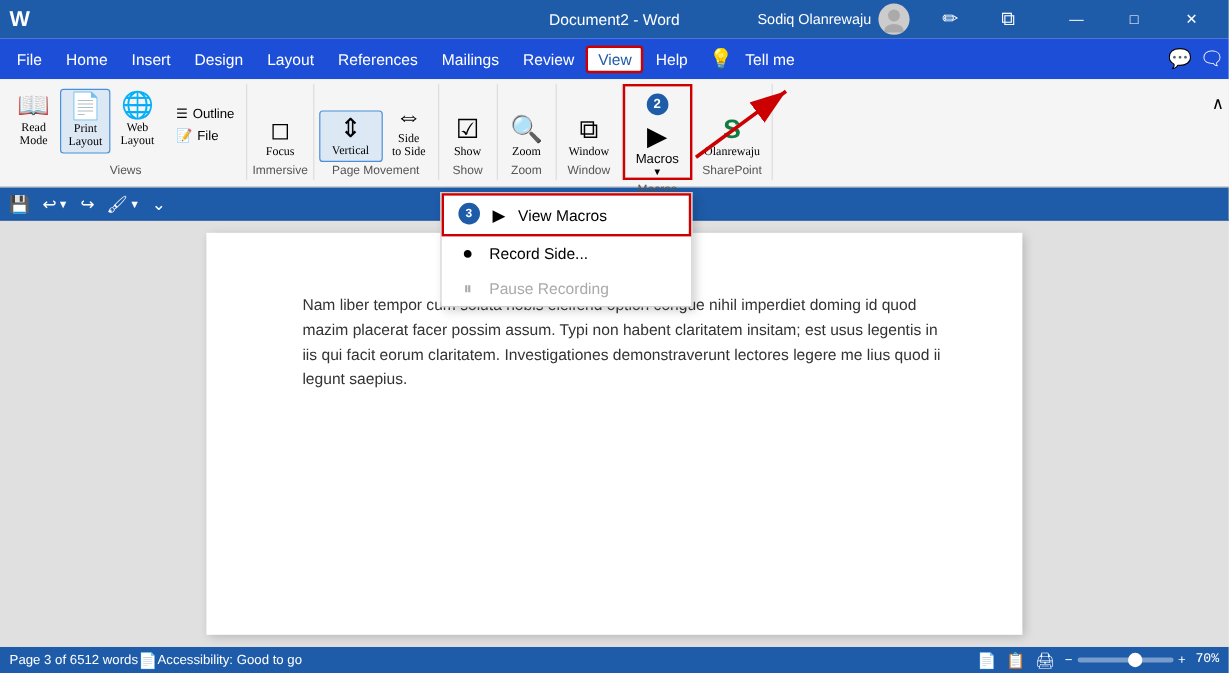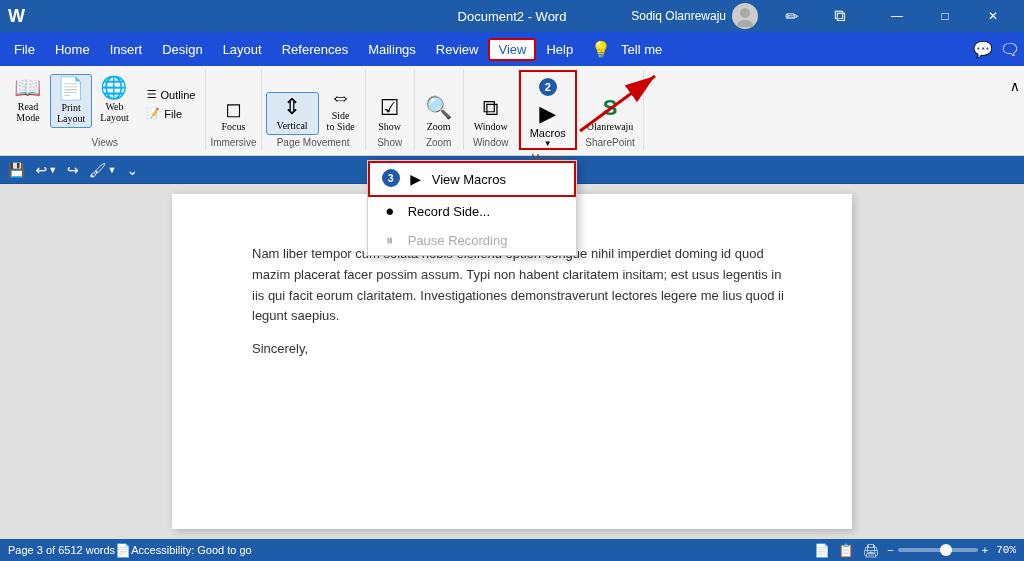--- a/index.html
+++ b/index.html
@@ -451,21 +451,20 @@
     <div class="qa-btn">↩ <span style="font-size:9px;">▼</span></div>
     <div class="qa-btn">↪</div>
     <div class="qa-btn">🖌 <span style="font-size:9px;">▼</span></div>
     <div class="qa-btn">⌄</div>
   </div>
 
   <div class="doc-area" style="flex:1;">
     <div class="doc-page">
       <div class="doc-text">
         <p>Nam liber tempor cum soluta nobis eleifend option congue nihil imperdiet doming id quod mazim placerat facer possim assum. Typi non habent claritatem insitam; est usus legentis in iis qui facit eorum claritatem. Investigationes demonstraverunt lectores legere me lius quod ii legunt saepius.</p>
-        <p>Sincerely,</p>
       </div>
     </div>
   </div>
 
   <div class="status-bar">
     <span>Page 3 of 6</span>
     <span>512 words</span>
     <span style="font-size:13px;">📄</span>
     <span>Accessibility: Good to go</span>
     <div class="status-right">

